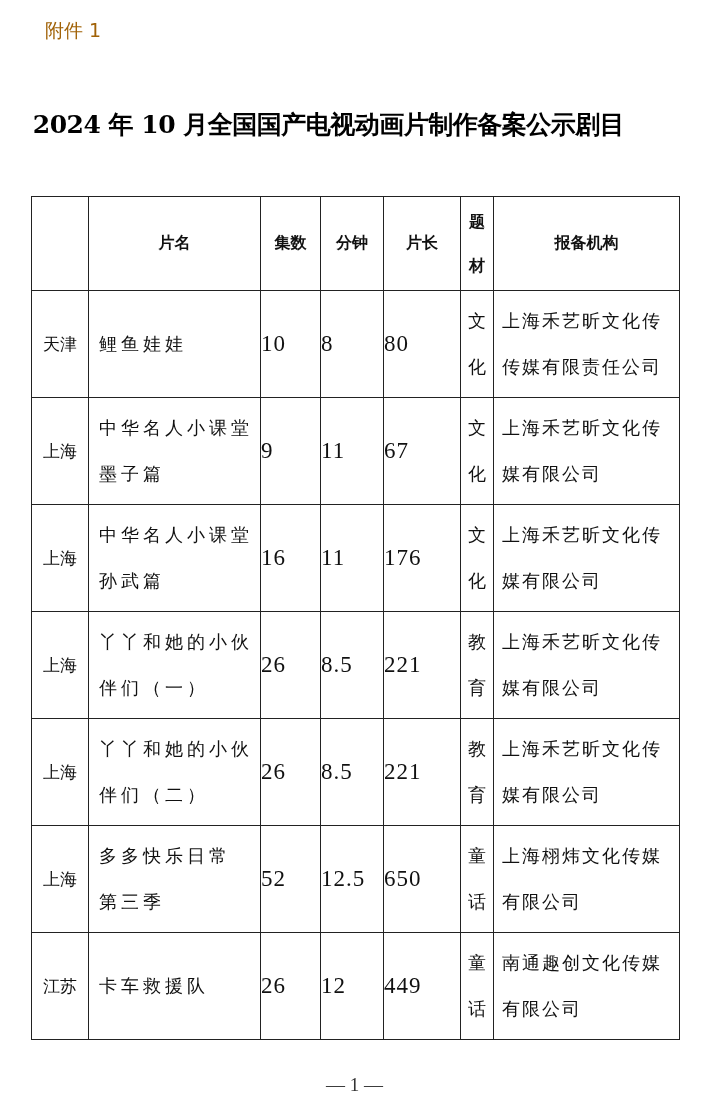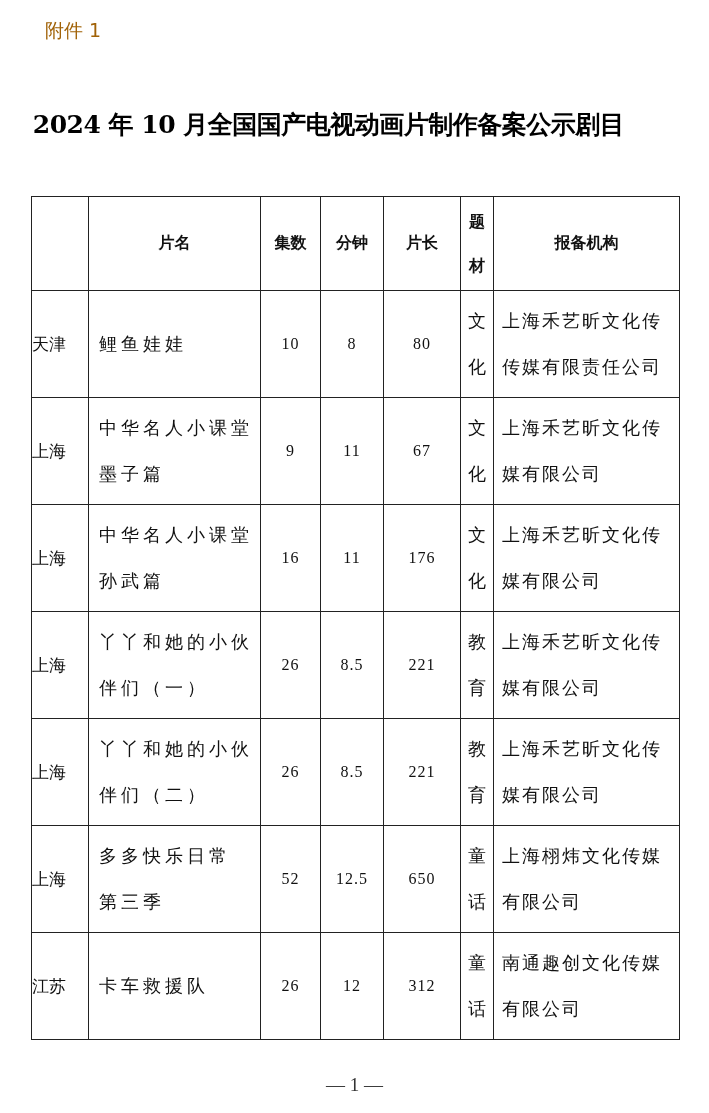--- a/index.html
+++ b/index.html
@@ -7,23 +7,23 @@
          font-family:"DejaVu Serif","Liberation Serif",serif; color:#111; }
   .attach { position:absolute; left:45px; top:18px; font-family:"DejaVu Sans","Liberation Sans",sans-serif;
             font-size:19px; color:#a16207; }
   .title { position:absolute; left:0; width:657px; top:108px; text-align:center;
            font-family:"DejaVu Serif","Liberation Serif",serif; font-weight:bold; font-size:25px; letter-spacing:-0.5px; color:#000; }
   table.list { position:absolute; left:31px; top:196px; border-collapse:collapse; table-layout:fixed; }
   table.list td, table.list th { border:1.3px solid #222; padding:0; vertical-align:middle; }
   th { font-family:"DejaVu Sans","Liberation Sans",sans-serif; font-weight:bold; font-size:16px; text-align:center; height:93px; }
   th.vert span { display:block; line-height:44px; }
   td { font-size:18px; height:106px; }
-  td.prov { text-align:left; font-size:17px; }
+  td.prov { text-align:center; font-size:17px; }
   td.name { padding-left:10px !important; line-height:46px; letter-spacing:4px; }
-  td.num { text-align:center; font-family:"Liberation Serif","DejaVu Serif",serif; font-size:16px; letter-spacing:1px; }
+  td.num { font-family:"Liberation Serif","DejaVu Serif",serif; font-size:23px; letter-spacing:1px; }
   td.genre { text-align:center; line-height:46px; }
   td.genre span { display:block; }
   td.org { padding-left:8px !important; line-height:46px; letter-spacing:2px; }
   .pageno { position:absolute; left:0; width:709px; top:1074px; text-align:center;
             font-family:"Liberation Serif","DejaVu Serif",serif; font-size:19px; color:#333; }
 </style>
 </head>
 <body>
 
 <div class="attach">附件 1</div>
@@ -129,21 +129,21 @@
           <span>话</span>
         </td>
     <td class="org"><span>上海栩炜文化传媒</span><br><span>有限公司</span></td>
   </tr>
 
   <tr>
     <td class="prov">江苏</td>
     <td class="name"><span>卡车救援队</span></td>
     <td class="num">26</td>
     <td class="num">12</td>
-    <td class="num">312</td>
+    <td class="num">449</td>
     <td class="genre">
           <span>童</span>
           <span>话</span>
         </td>
     <td class="org"><span>南通趣创文化传媒</span><br><span>有限公司</span></td>
   </tr>
 </tbody>
   </table>
 
 <div class="pageno">— 1 —</div>

